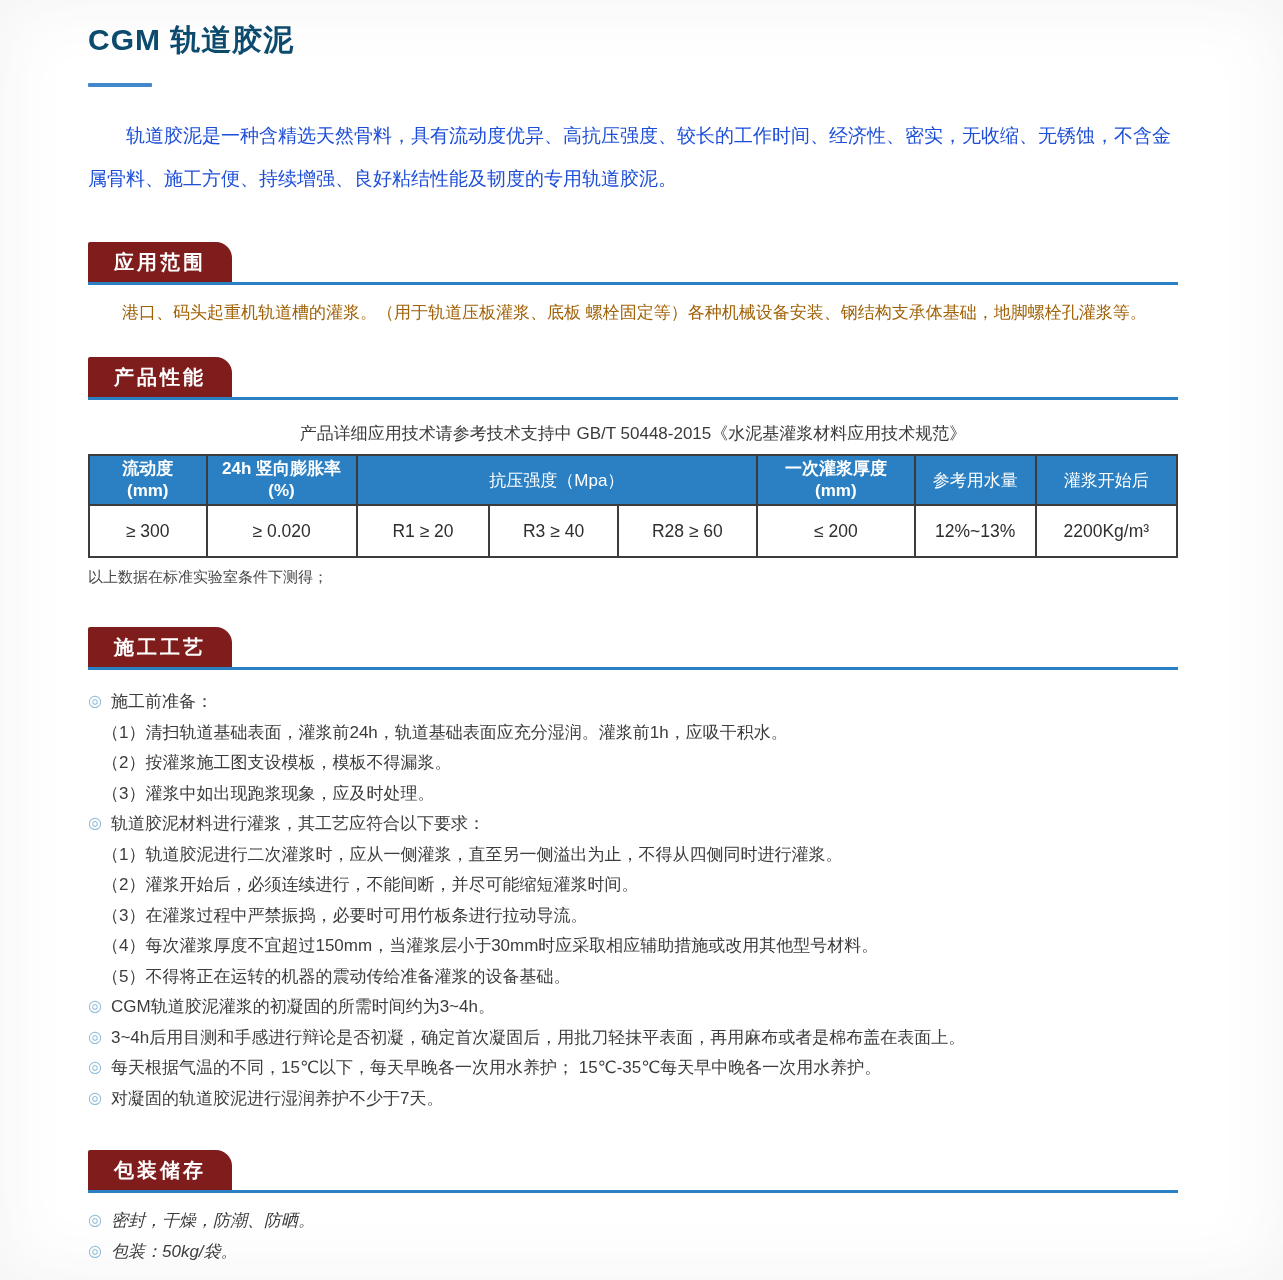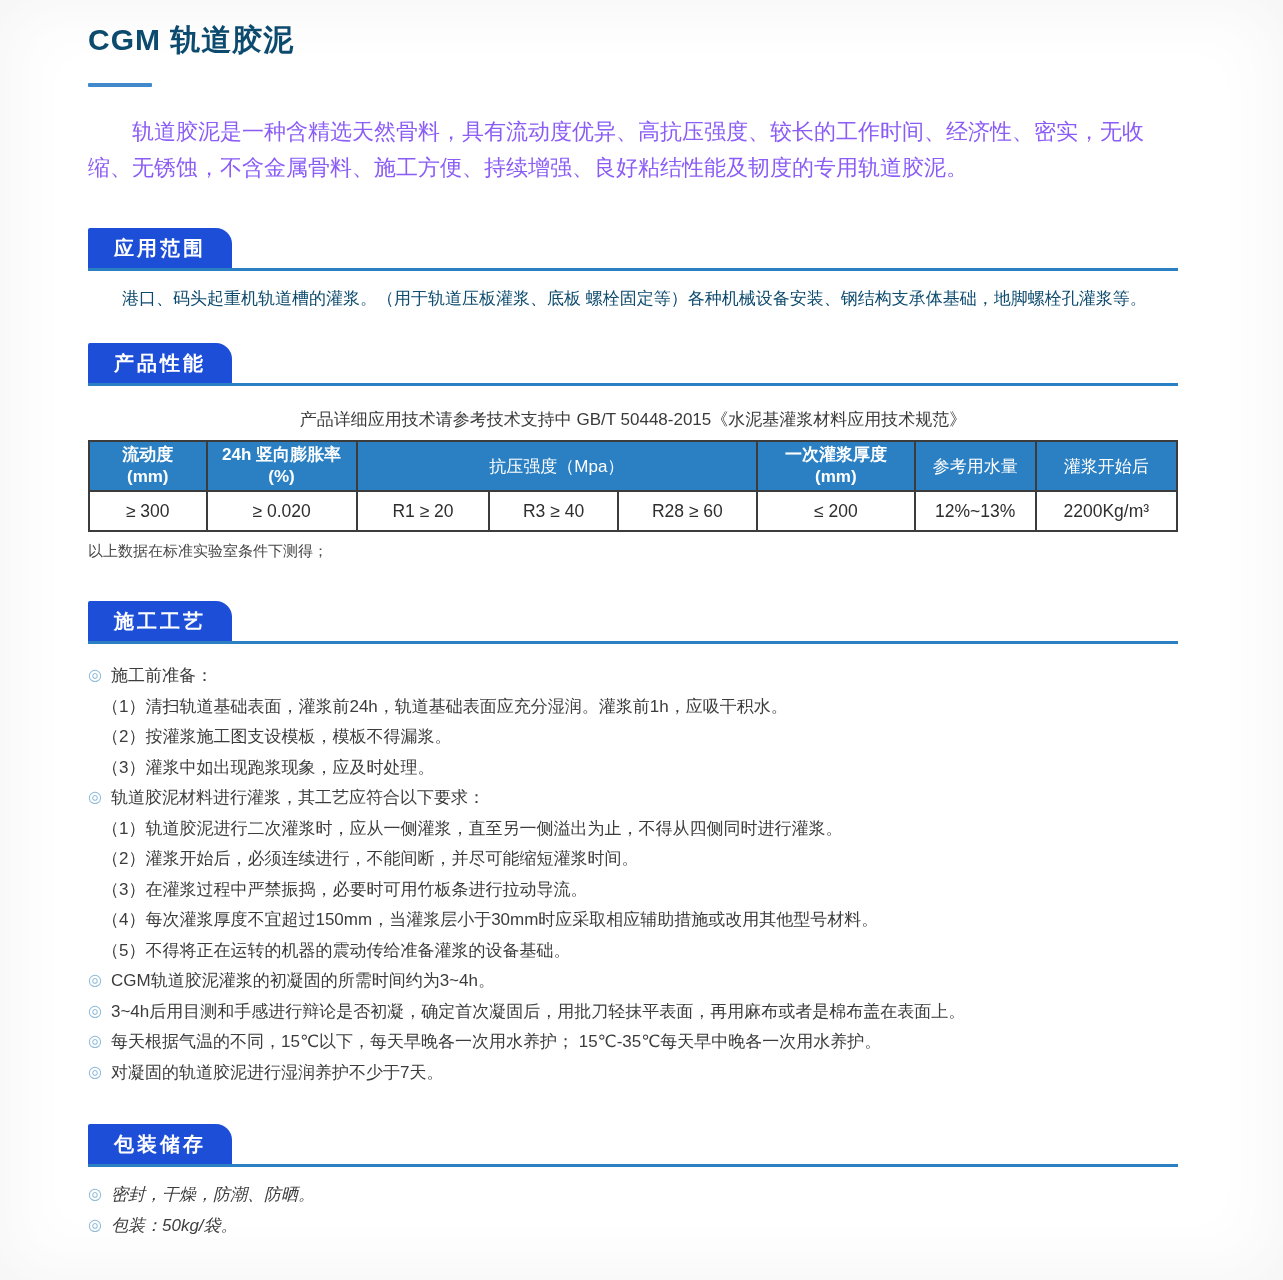--- a/index.html
+++ b/index.html
@@ -16,56 +16,56 @@
   
   .page-title {
     font-size:30px; font-weight:bold; color:#0c4a6e; letter-spacing:1px;
   }
   .title-underline {
     width:64px; height:4px; background:#4189cb; margin-top:22px; border-radius:1px;
   }
 
   
   .intro {
-    margin-top:27px; font-size:22px; line-height:36px;
-    text-indent:2em; color:#8b5cf6;
+    margin-top:27px; font-size:19px; line-height:43px;
+    text-indent:2em; color:#1d4ed8;
   }
 
   
   .sec-head { border-bottom:3px solid #2b80c4; margin-top:42px; }
   .sec-head .tab {
-    display:inline-block; background:#1d4ed8; color:#ffffff;
+    display:inline-block; background:#7f1d1d; color:#ffffff;
     font-size:20px; font-weight:bold; letter-spacing:3px;
     padding:7px 26px 6px 26px;
     border-radius:2px 16px 0 0;
   }
   .sec-head.tight { margin-top:30px; }
   .sec-head.mid   { margin-top:40px; }
   .sec-head.last  { margin-top:36px; }
 
-  .body-text { margin-top:13px; font-size:17px; line-height:29px; color:#0c4a6e; }
+  .body-text { margin-top:13px; font-size:17px; line-height:29px; color:#a16207; }
   .indent { text-indent:2em; }
 
   .ref-note { margin-top:22px; text-align:center; font-size:17px; color:#3a3a3a; }
 
   
   .spec-table {
     width:100%; margin-top:9px; border-collapse:collapse;
     table-layout:fixed;
   }
   .spec-table th, .spec-table td {
     border:2px solid #3c3c3c; text-align:center; vertical-align:middle;
   }
   .spec-table th {
     background:#2b80c4; color:#ffffff; font-weight:normal;
     font-size:17px; height:50px; padding:2px 2px;
   }
   .spec-table th .th-l { display:block; line-height:22px;font-weight:bold; }
   .spec-table td {
-    background:#ffffff; color:#2e2e2e; font-size:17.5px; height:40px;
+    background:#ffffff; color:#2e2e2e; font-size:17.5px; height:52px;
   }
   .footnote { margin-top:10px; font-size:15px; color:#474747; }
 
   
   ul.doc-list { list-style:none; margin-top:17px; }
   ul.doc-list li { font-size:17px; line-height:30.5px; color:#3c3c3c; }
   ul.doc-list li.n { padding-left:14px; }
   .ring {
     color:#8fbcd9; font-size:16px; margin-right:9px; position:relative; top:-1px;
   }

